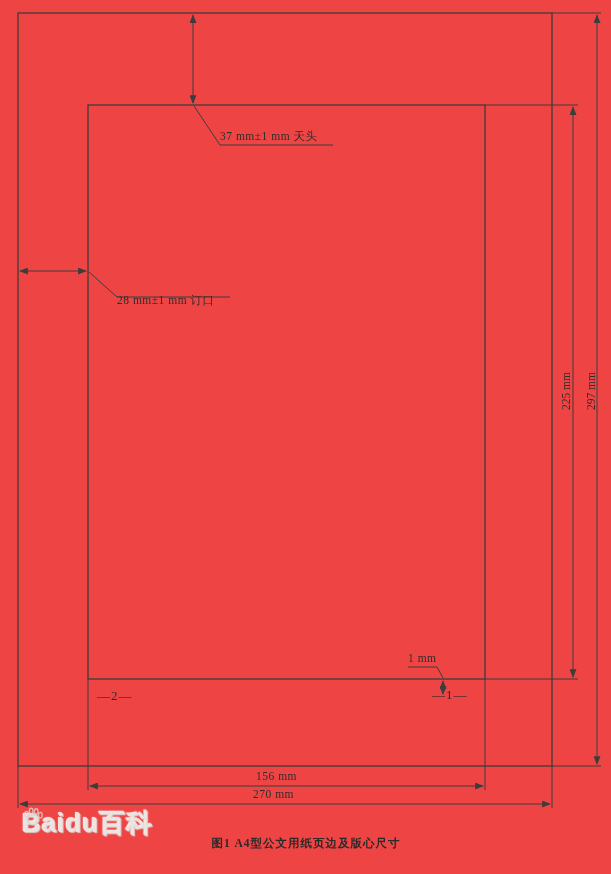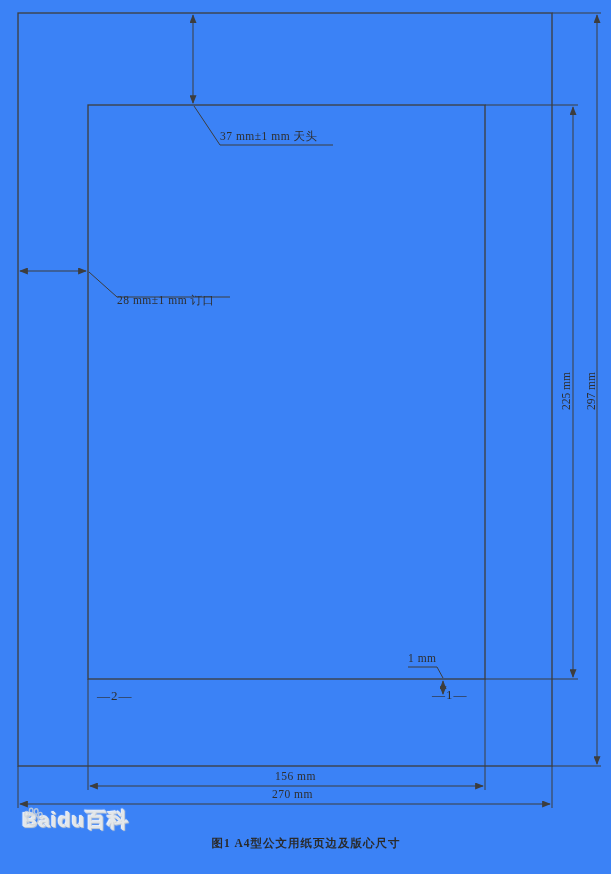--- a/index.html
+++ b/index.html
@@ -1,19 +1,19 @@
 <!DOCTYPE html>
 <html><head>
 <meta charset="utf-8">
 <style>
   html,body{margin:0;padding:0;background:#ffffff;}
   .stage{
     position:relative;
     width:611px;height:874px;
-    background:#3b82f6;
+    background:#ef4444;
     overflow:hidden;
     font-family:"Liberation Serif", serif;
     color:#333;
   }
   .stage svg{position:absolute;left:0;top:0;}
   .lbl{
     position:absolute;
     font-size:11.5px;
     letter-spacing:0.5px;
     color:#2e2e2e;
@@ -30,38 +30,38 @@
     transform:rotate(-90deg);
     transform-origin:center center;
   }
   .marker{
     position:absolute;
     font-size:13px;
     color:#2e2e2e;
     letter-spacing:1px;
     white-space:nowrap;
   }
-  .center{ text-align:right; }
+  .center{ text-align:left; }
   .caption{
     position:absolute;
     left:156px; top:836px; width:300px;
     text-align:center;
     font-size:11.5px;
     font-weight:bold;
     letter-spacing:1px;
     color:#2a2a2a;
     white-space:nowrap;
   }
   .wm-baidu{
     position:absolute;
     left:22px; top:806px;
     display:flex; align-items:center; gap:2px;
     font-family:"Liberation Sans", sans-serif;
     font-weight:bold;
-    font-size:21px;
+    font-size:26px;
     color:#ededea;
     text-shadow:1px 1px 1px #d2d2ce, -1px -1px 1px #ffffff;
     letter-spacing:1px;
     opacity:0.95;
   }
   .wm-toutiao{
     position:absolute;
     right:6px; top:841px;
     font-family:"Liberation Sans", sans-serif;
     font-weight:bold;

